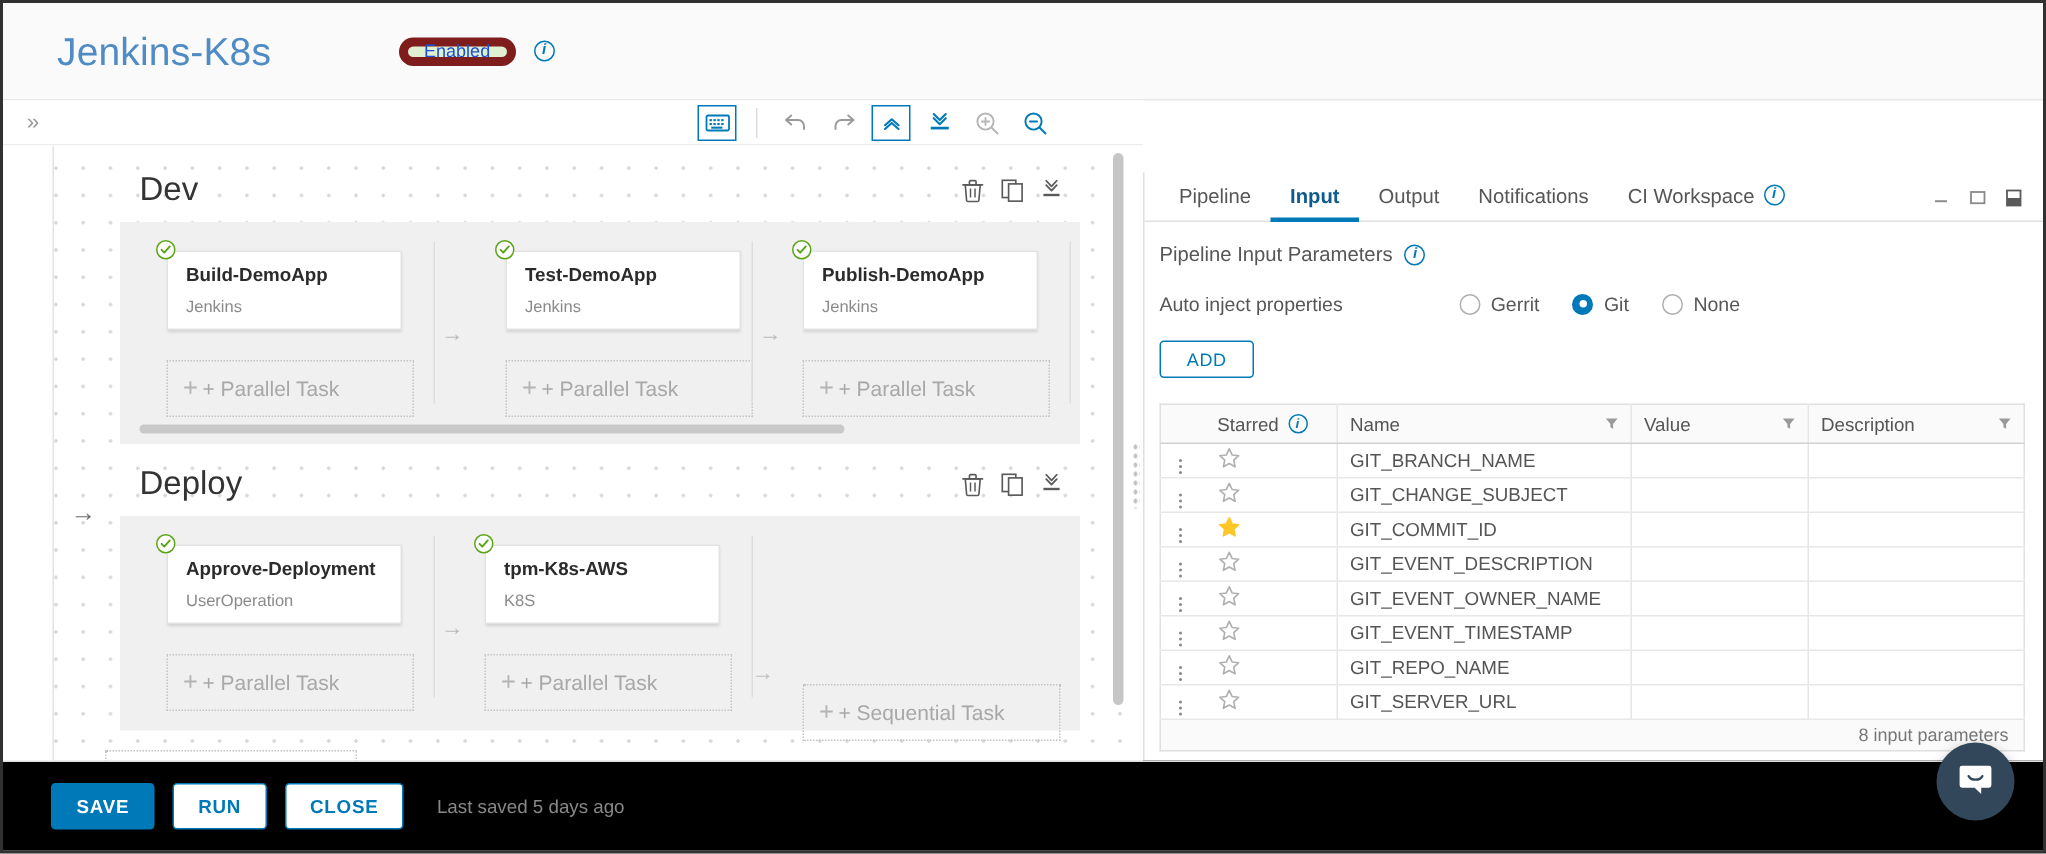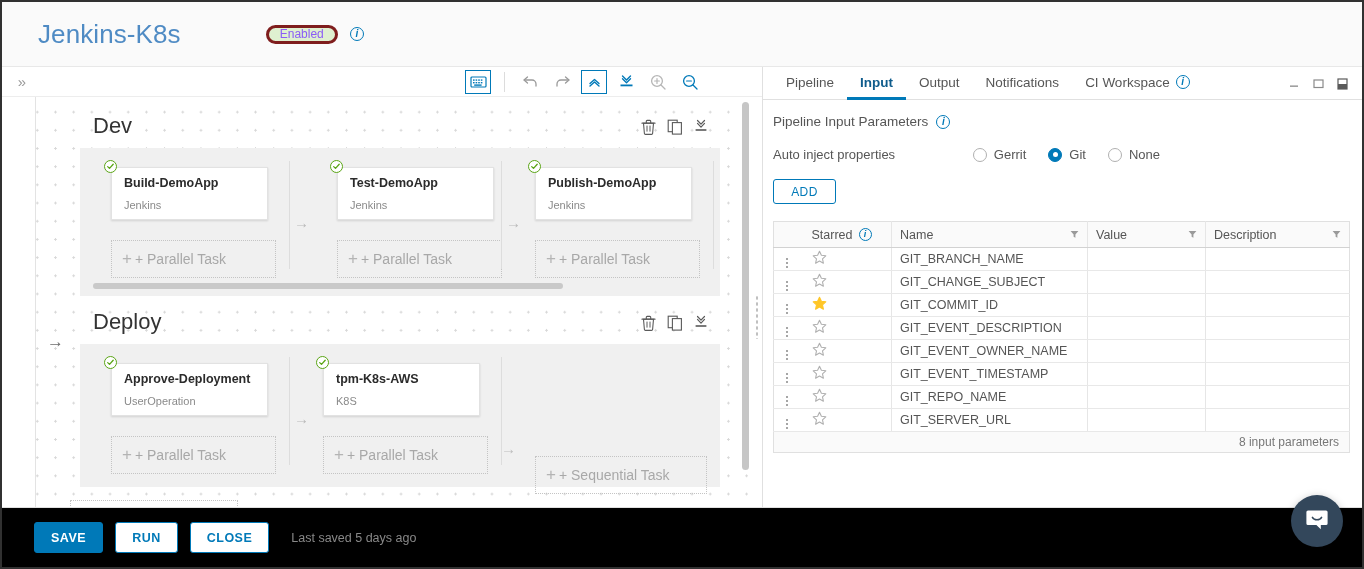--- a/index.html
+++ b/index.html
@@ -26,22 +26,22 @@
     border-bottom: 1px solid #e8e8e8;
   }
   .page-title {
     font-size: 26px; font-weight: 400; color: #4f8bc4;
     letter-spacing: .1px; white-space: nowrap;
   }
   .badge {
     margin-left: 85px;
     display: inline-flex; align-items: center; justify-content: center;
     height: 19px; padding: 0 11px;
-    border: 3px solid #7f1d1d; border-radius: 10px;
-    background: #dff0d0; color: #8b5cf6;
+    border: 6px solid #7f1d1d; border-radius: 10px;
+    background: #dff0d0; color: #1d4ed8;
     font-size: 12px; line-height: 1;
   }
   .info-icon {
     display: inline-flex; align-items: center; justify-content: center;
     width: 14px; height: 14px; border-radius: 50%;
     border: 1.3px solid #0079b8; color: #0079b8;
     font-size: 10px; font-weight: 700; font-style: italic;
     line-height: 1; flex: 0 0 auto;
   }
   .badge-info { margin-left: 12px; }
@@ -151,21 +151,21 @@
   .panel-grip {
     position: absolute; right: 2px; top: 198px; z-index: 7;
     width: 5px; height: 44px;
     background-image: radial-gradient(#c0c0c0 1px, transparent 1.3px);
     background-size: 4px 6px;
   }
 
   
   .panel {
     flex: 1 1 auto; min-width: 0; display: flex; flex-direction: column;
-    background: #fff; border-left: 1px solid #e0e0e0;
+    background: #fff; border-left: 1px solid #e0e0e0; margin-top: 48px;
   }
   .tabs {
     flex: 0 0 33px; display: flex; align-items: stretch;
     border-bottom: 1px solid #e0e0e0; padding-left: 10px;
     position: relative;
   }
   .tab {
     display: flex; align-items: center; gap: 6px;
     padding: 0 13px; font-size: 13.5px; color: #565656; cursor: pointer;
     border-bottom: 3px solid transparent; margin-bottom: -1px;

